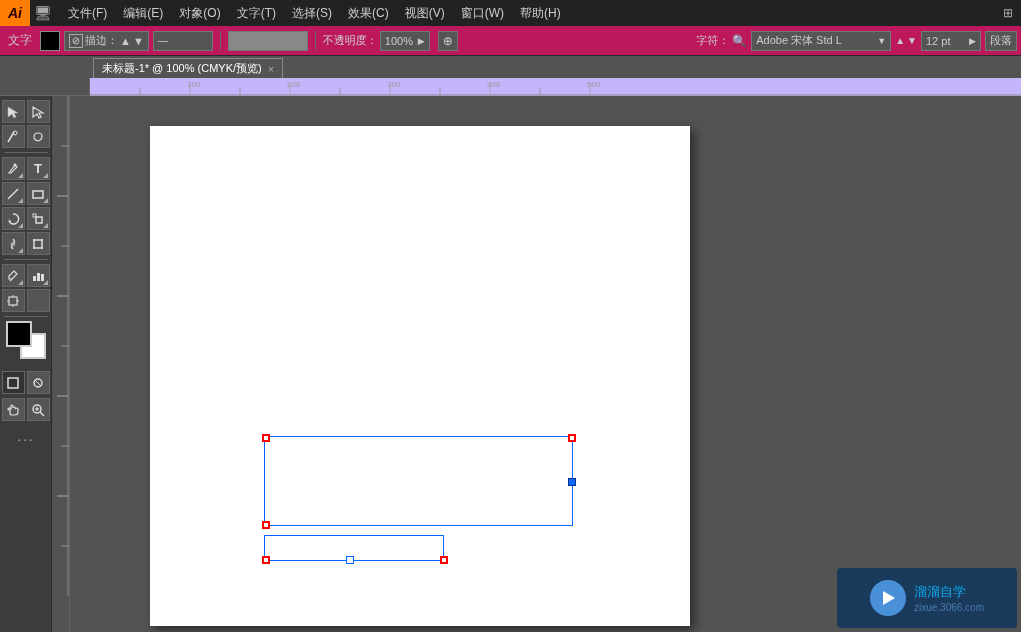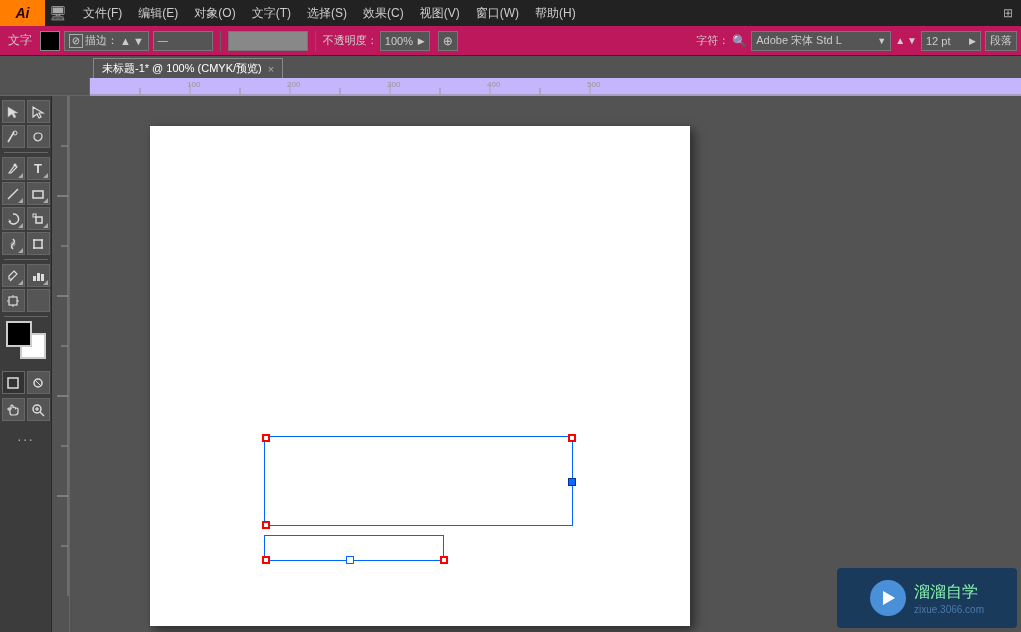--- a/index.html
+++ b/index.html
@@ -9,21 +9,21 @@
     #titlebar {
       width: 100%;
       height: 26px;
       background: #222222;
       display: flex;
       align-items: center;
       color: #cccccc;
       font-size: 12px;
     }
     #titlebar .ai-logo {
-      width: 45px;
+      width: 30px;
       height: 26px;
       background: #FF7D00;
       display: flex; align-items: center; justify-content: center;
       color: #2b0000;
       font-weight: bold;
       font-size: 14px;
       font-style: italic;
       flex-shrink: 0;
     }
     #titlebar .window-icon {
@@ -337,22 +337,22 @@
     }
     .watermark-icon {
       width: 36px; height: 36px;
       background: #4a90d9;
       border-radius: 50%;
       display: flex; align-items: center; justify-content: center;
       color: white;
       font-size: 18px;
     }
     .watermark-text {
-      color: #86efac;
-      font-size: 16px;
+      color: #0ea5e9;
+      font-size: 13px;
       line-height: 1.4;
     }
     .watermark-sub {
       color: #4a7aaa;
       font-size: 10px;
     }
 
     
     .tool-small-tri {
       position: absolute;

